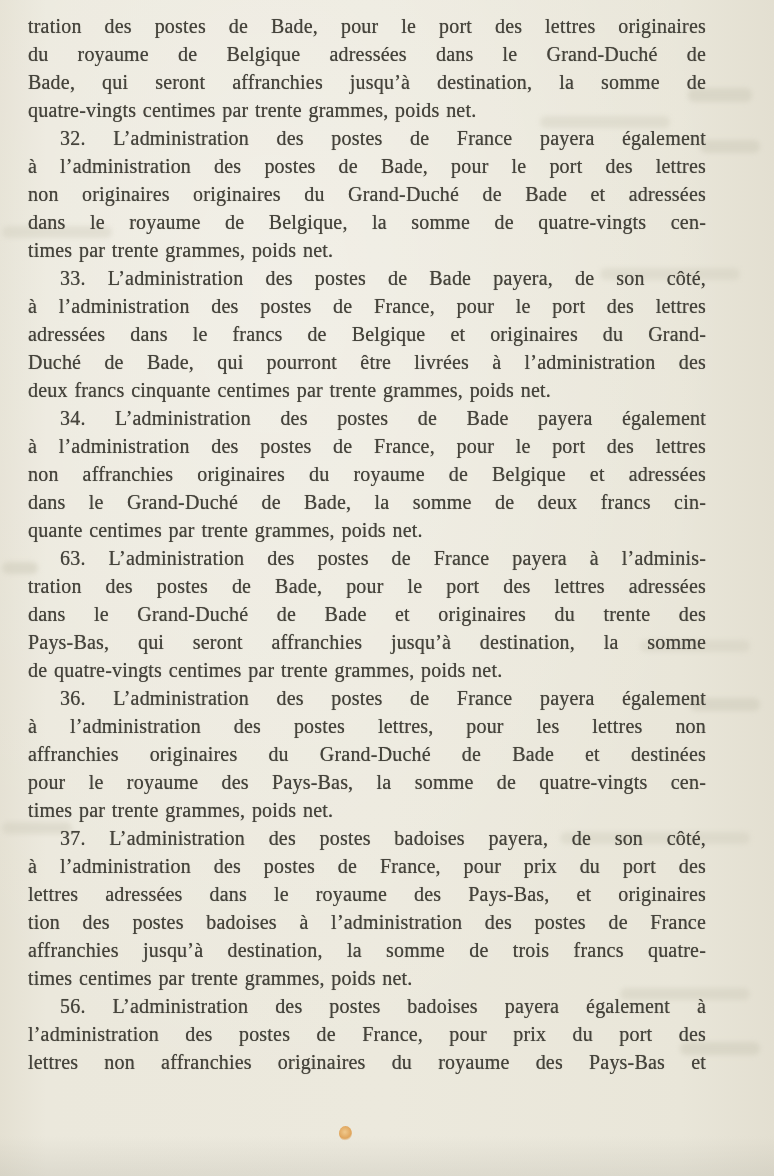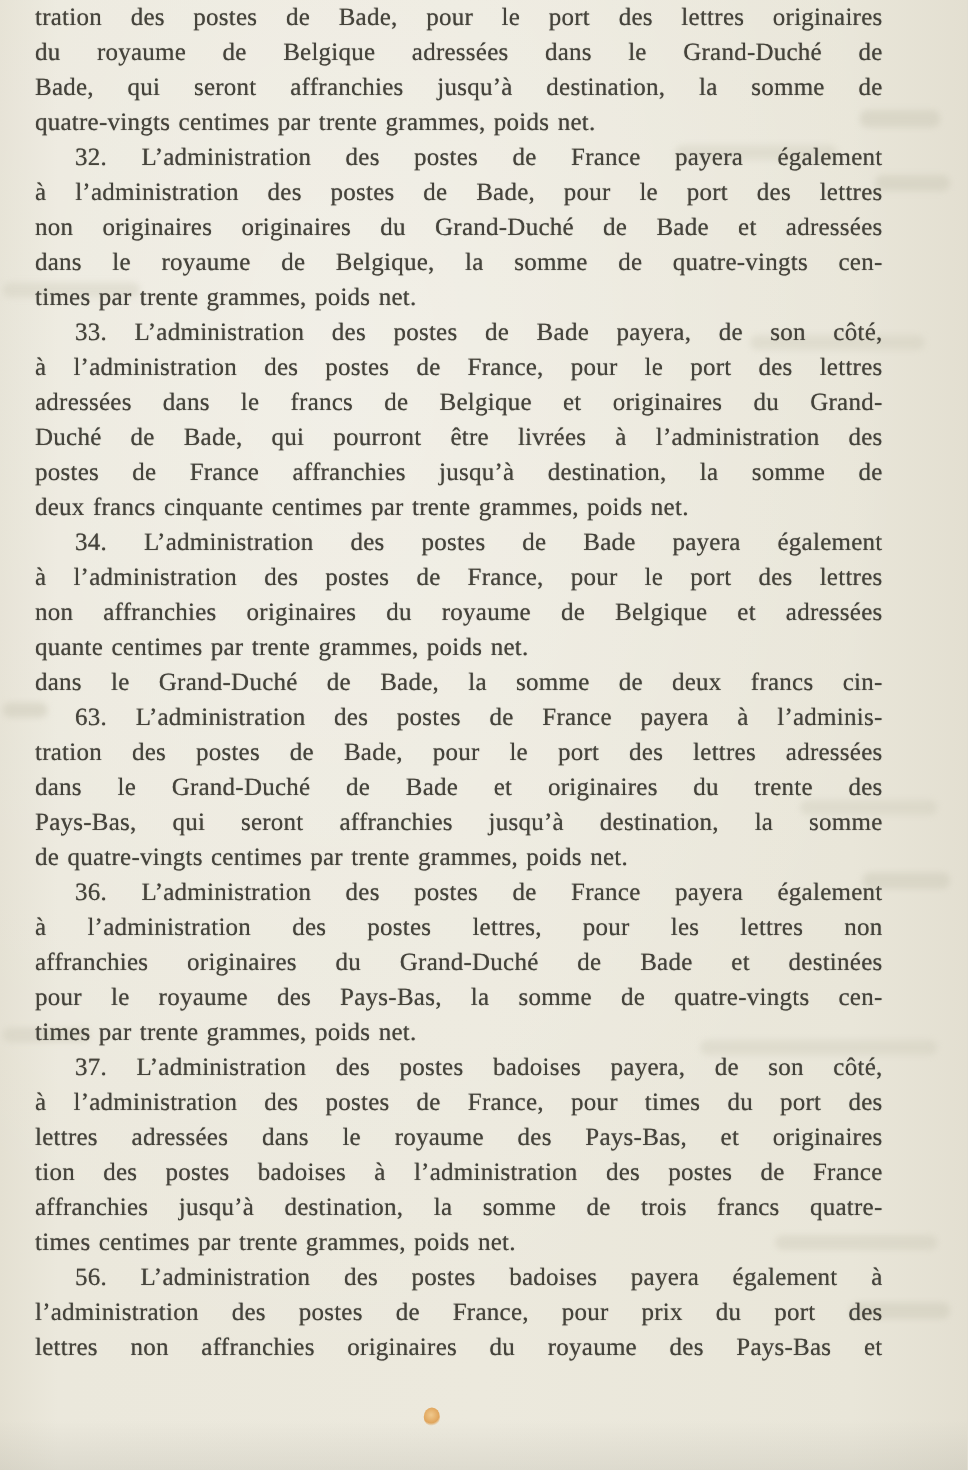--- a/index.html
+++ b/index.html
@@ -23,21 +23,21 @@
     content: "";
     position: absolute;
     left: 0; right: 0; bottom: 0;
     height: 40px;
     background: linear-gradient(to bottom, rgba(170,168,156,0) 0%, rgba(170,168,156,0.22) 100%);
     pointer-events: none;
   }
   .text-block {
     position: absolute;
     left: 28px;
-    top: 0;
+    top: 12px;
     width: 678px;
     color: #45433b;
     font-size: 20px;
     letter-spacing: 0.2px;
     word-spacing: 1.5px;
     text-shadow: 0 0 0.7px rgba(62,60,52,0.75);
   }
   .line {
     height: 28px;
     line-height: 28px;
@@ -94,39 +94,38 @@
       <div class="line end">quatre-vingts centimes par trente grammes, poids net.</div>
       <div class="line indent">32. L’administration des postes de France payera également</div>
       <div class="line">à l’administration des postes de Bade, pour le port des lettres</div>
       <div class="line">non originaires originaires du Grand-Duché de Bade et adressées</div>
       <div class="line">dans le royaume de Belgique, la somme de quatre-vingts cen-</div>
       <div class="line end">times par trente grammes, poids net.</div>
       <div class="line indent">33. L’administration des postes de Bade payera, de son côté,</div>
       <div class="line">à l’administration des postes de France, pour le port des lettres</div>
       <div class="line">adressées dans le francs de Belgique et originaires du Grand-</div>
       <div class="line">Duché de Bade, qui pourront être livrées à l’administration des</div>
-      <div class="line">postes de France affranchies jusqu’à destination, la somme de</div>
       <div class="line end">deux francs cinquante centimes par trente grammes, poids net.</div>
       <div class="line indent">34. L’administration des postes de Bade payera également</div>
       <div class="line">à l’administration des postes de France, pour le port des lettres</div>
       <div class="line">non affranchies originaires du royaume de Belgique et adressées</div>
+      <div class="line">dans le Grand-Duché de Bade, la somme de deux francs cin-</div>
       <div class="line end">quante centimes par trente grammes, poids net.</div>
-      <div class="line">dans le Grand-Duché de Bade, la somme de deux francs cin-</div>
       <div class="line indent">63. L’administration des postes de France payera à l’adminis-</div>
       <div class="line">tration des postes de Bade, pour le port des lettres adressées</div>
       <div class="line">dans le Grand-Duché de Bade et originaires du trente des</div>
       <div class="line">Pays-Bas, qui seront affranchies jusqu’à destination, la somme</div>
       <div class="line end">de quatre-vingts centimes par trente grammes, poids net.</div>
       <div class="line indent">36. L’administration des postes de France payera également</div>
       <div class="line">à l’administration des postes lettres, pour les lettres non</div>
       <div class="line">affranchies originaires du Grand-Duché de Bade et destinées</div>
       <div class="line">pour le royaume des Pays-Bas, la somme de quatre-vingts cen-</div>
       <div class="line end">times par trente grammes, poids net.</div>
       <div class="line indent">37. L’administration des postes badoises payera, de son côté,</div>
-      <div class="line">à l’administration des postes de France, pour times du port des</div>
+      <div class="line">à l’administration des postes de France, pour prix du port des</div>
       <div class="line">lettres adressées dans le royaume des Pays-Bas, et originaires</div>
       <div class="line">tion des postes badoises à l’administration des postes de France</div>
       <div class="line">affranchies jusqu’à destination, la somme de trois francs quatre-</div>
       <div class="line end">times centimes par trente grammes, poids net.</div>
       <div class="line indent">56. L’administration des postes badoises payera également à</div>
       <div class="line">l’administration des postes de France, pour prix du port des</div>
       <div class="line">lettres non affranchies originaires du royaume des Pays-Bas et</div>
     </div>
 
   <div class="stain"></div>

